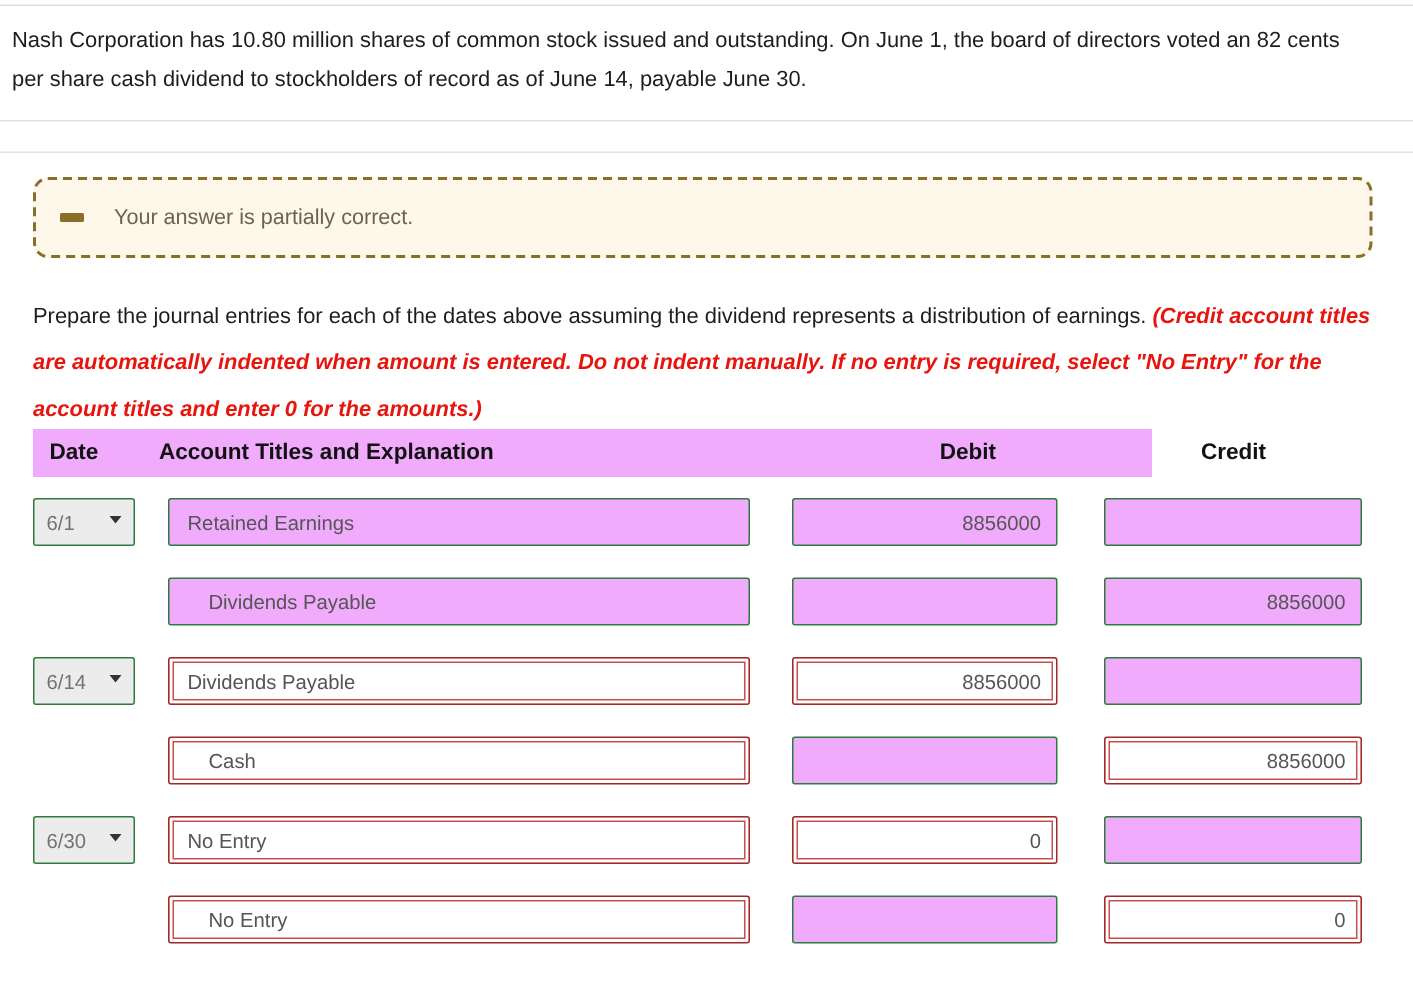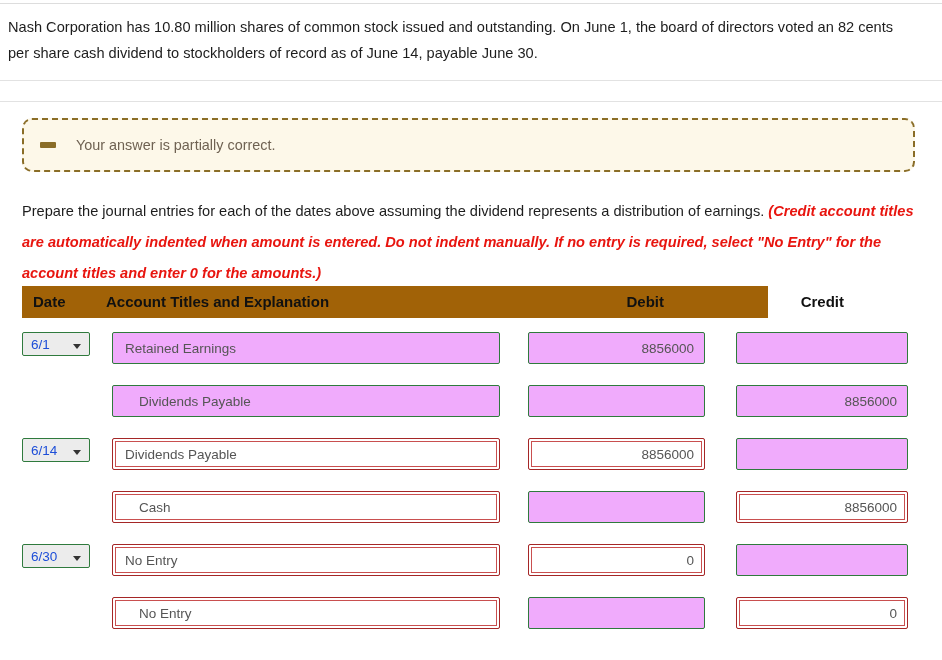--- a/index.html
+++ b/index.html
@@ -93,21 +93,21 @@
     font-style: italic;
     font-weight: bold;
   }
 
   .table-head {
     position: absolute;
     left: 22px;
     top: 286px;
     width: 746px;
     height: 32px;
-    background: #a16207;
+    background: #f0abfc;
   }
   .th {
     position: absolute;
     font-size: 15px;
     font-weight: bold;
     color: #111111;
     top: 7px;
   }
   .th-date   { left: 11px; }
   .th-acct   { left: 84px; }
@@ -119,28 +119,28 @@
     left: 22px;
     width: 900px;
     height: 32px;
   }
 
   .date-select {
     position: absolute;
     left: 0;
     top: 0;
     width: 68px;
-    height: 24px;
+    height: 32px;
     box-sizing: border-box;
     background: #ececec;
     border: 1px solid #2f7a3d;
     border-radius: 2px;
     font-family: "Liberation Sans", sans-serif;
     font-size: 13.5px;
-    color: #1d4ed8;
+    color: #737373;
     padding-left: 8px;
     display: flex;
     align-items: center;
   }
   .date-select .chev {
     position: absolute;
     right: 8px;
     top: 11px;
     width: 0;
     height: 0;

